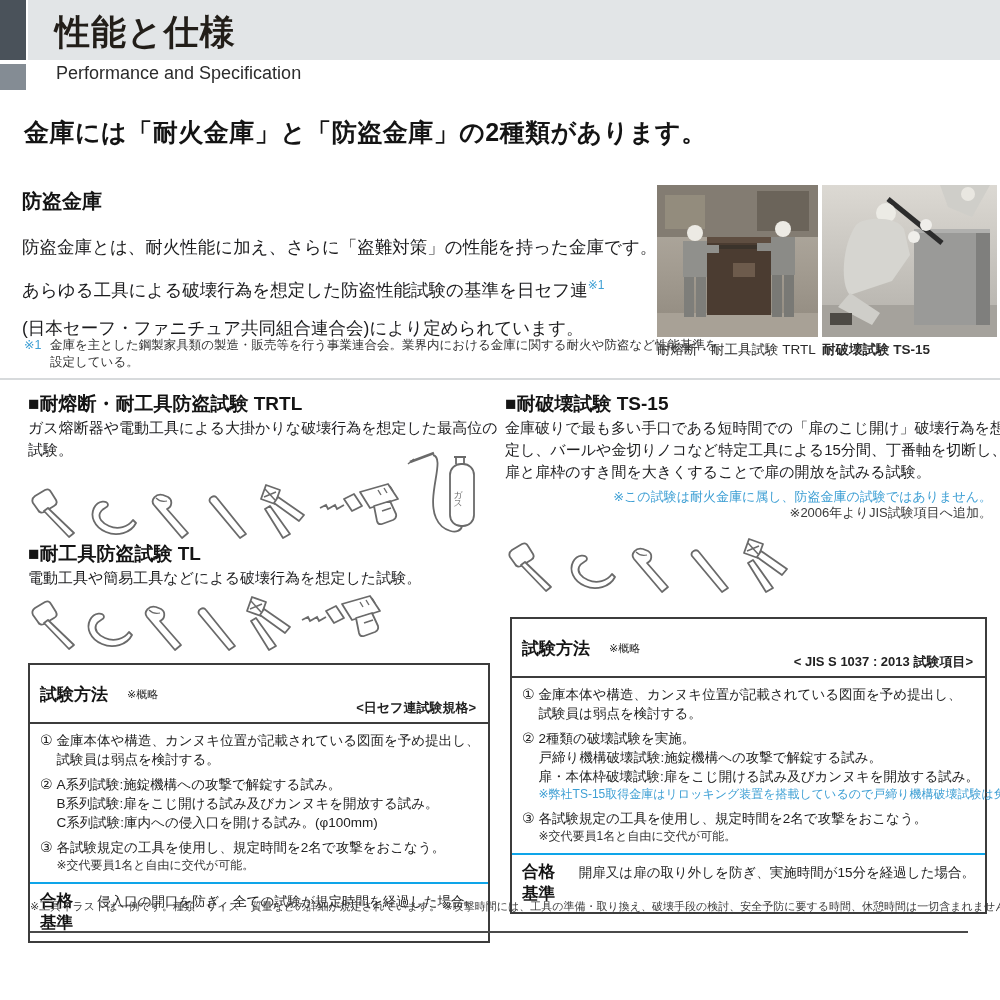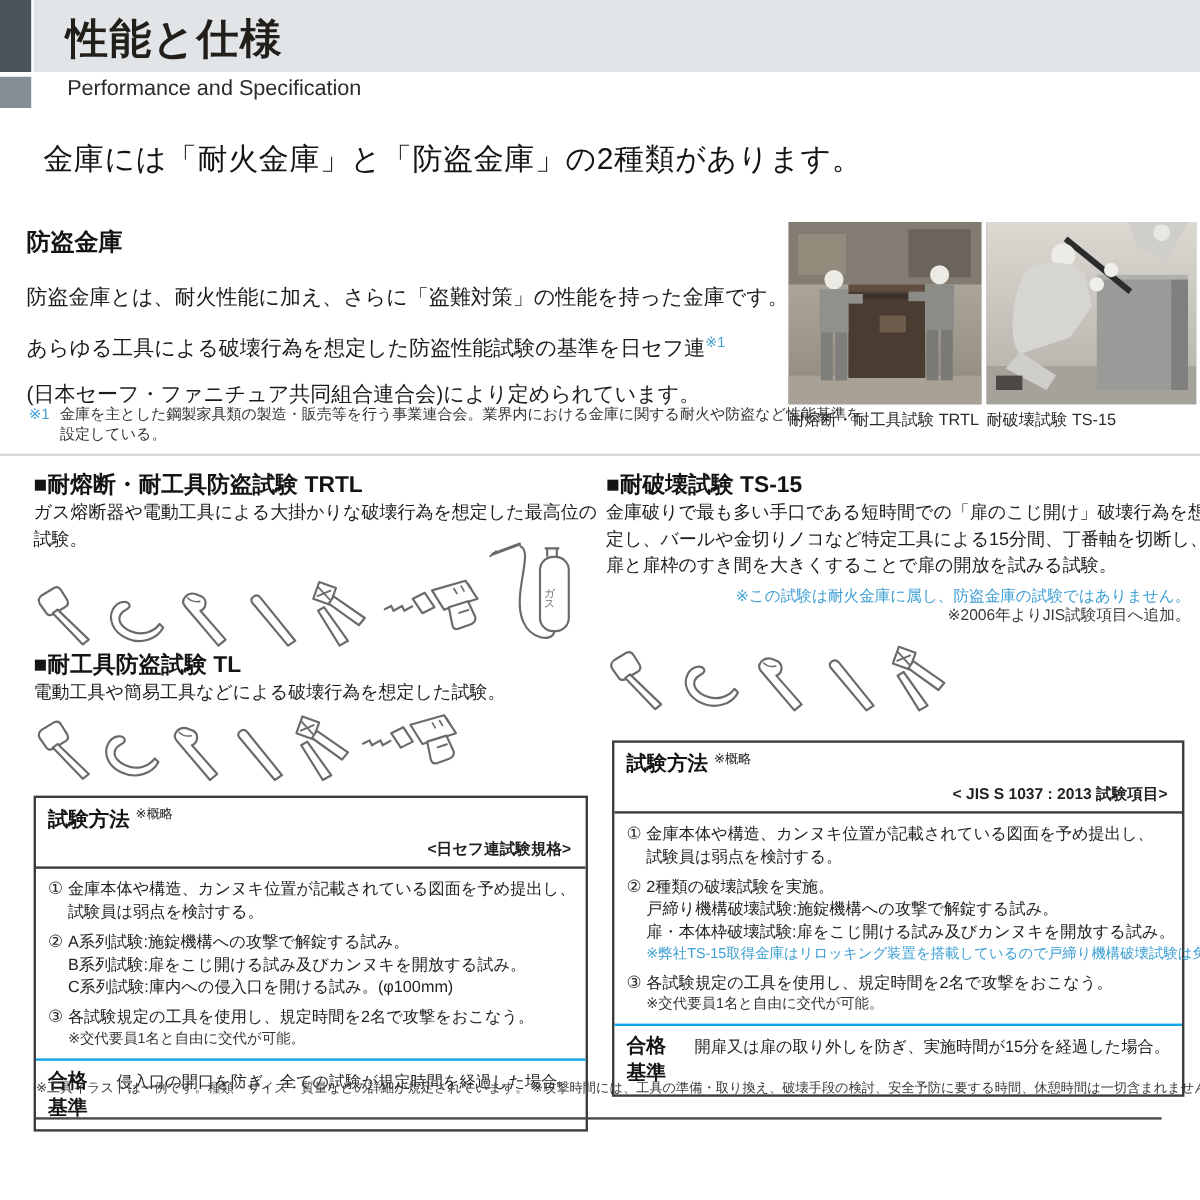--- a/index.html
+++ b/index.html
@@ -9,34 +9,34 @@
   .nw { white-space:nowrap; }
 
   
   .header-band { position:absolute; left:28px; top:0; right:0; height:60px; background:#e2e5e7; }
   .tab-dark  { position:absolute; left:0; top:0; width:26px; height:60px; background:#4a525a; }
   .tab-light { position:absolute; left:0; top:64px; width:26px; height:26px; background:#848c94; }
   .page-title { position:absolute; left:55px; top:9px; font-size:35px; font-weight:bold; color:#221e19; letter-spacing:1px; }
   .page-subtitle { position:absolute; left:56px; top:63px; font-size:18px; color:#2b2b2b; }
 
   
-  .headline { position:absolute; left:36px; top:116px; font-size:25px; font-weight:400; color:#141414; letter-spacing:.5px; }
+  .headline { position:absolute; left:24px; top:116px; font-size:25px; font-weight:700; color:#141414; letter-spacing:.5px; }
   .boto-title { position:absolute; left:22px; top:188px; font-size:20px; font-weight:bold; color:#141414; }
   .boto-par { position:absolute; left:22px; top:228px; font-size:17.5px; line-height:38px; color:#1b1b1d; }
   .sup-blue { color:#3e9fd4; font-size:12px; vertical-align:super; }
   .footnote { position:absolute; left:24px; top:337px; font-size:12.5px; line-height:17px; color:#333; padding-left:26px; }
   .fn-marker { position:absolute; left:0; top:0; color:#3e9fd4; }
 
   
   .photo { position:absolute; top:185px; height:152px; overflow:hidden; background:#aaa; }
   .photo svg { display:block; width:100%; height:100%; }
   .photo-1 { left:657px; width:161px; }
   .photo-2 { left:822px; width:175px; }
   .photo-cap { position:absolute; top:341px; font-size:13.5px; color:#2a2a2a; }
-  .cap-1 { left:657px; } .cap-2 { left:822px; }
+  .cap-1 { left:657px; } .cap-2 { left:822px;font-weight:bold; }
 
   .divider { position:absolute; left:0; top:378px; width:1000px; height:2px; background:#d7dadc; }
 
   
   .sec-title { position:absolute; font-size:19px; font-weight:bold; color:#141414; }
   .sec-desc { position:absolute; font-size:15px; line-height:22px; color:#1d1d1f; }
   .tools { position:absolute; display:flex; align-items:flex-end; }
   .tool { display:inline-block; line-height:0; }
 
   .t-trtl-title { left:28px; top:391px; }
@@ -49,21 +49,21 @@
   .t-ts-desc    { left:505px; top:417px; }
   .ts-notes     { position:absolute; left:505px; top:489px; width:487px; text-align:right; font-size:13px; line-height:16px; }
   .note-blue    { color:#3e9fd4; }
   .note-gray    { color:#3a3a3a; }
   .t-ts-tools   { left:505px; top:536px; width:292px; height:58px; justify-content:space-between; }
 
   
   .mbox { position:absolute; border:2px solid #3c3c3c; background:#fff; }
   .mbox-left  { left:28px;  top:663px; width:462px; }
   .mbox-right { left:510px; top:617px; width:477px; }
-  .mb-header { display:flex; align-items:flex-start; padding:6px 12px 5px 10px; border-bottom:2px solid #3c3c3c; }
+  .mb-header { display:flex; align-items:center; padding:6px 12px 5px 10px; border-bottom:2px solid #3c3c3c;gap:14px; }
   .mb-title { font-size:17px; font-weight:bold; color:#141414; }
   .mb-note { font-size:11px; margin-left:5px; color:#222; }
   .mb-right { margin-left:auto; font-size:13px; font-weight:bold; color:#222;margin-top:28px; }
   .mb-body { padding:7px 10px 2px 10px; }
   .mb-item { display:flex; margin-bottom:6px; }
   .mb-num { font-size:14px; line-height:19px; margin-right:4px; color:#222; }
   .mb-lines { font-size:13.5px; line-height:19px; color:#222; }
   .small-note { font-size:12px; line-height:17px; color:#333; }
   .blue-small { font-size:12px; line-height:17px; color:#3e9fd4; }
   .mb-footer { display:flex; align-items:baseline; border-top:2px solid #0ea5e9; padding:6px 10px 7px 10px; }

